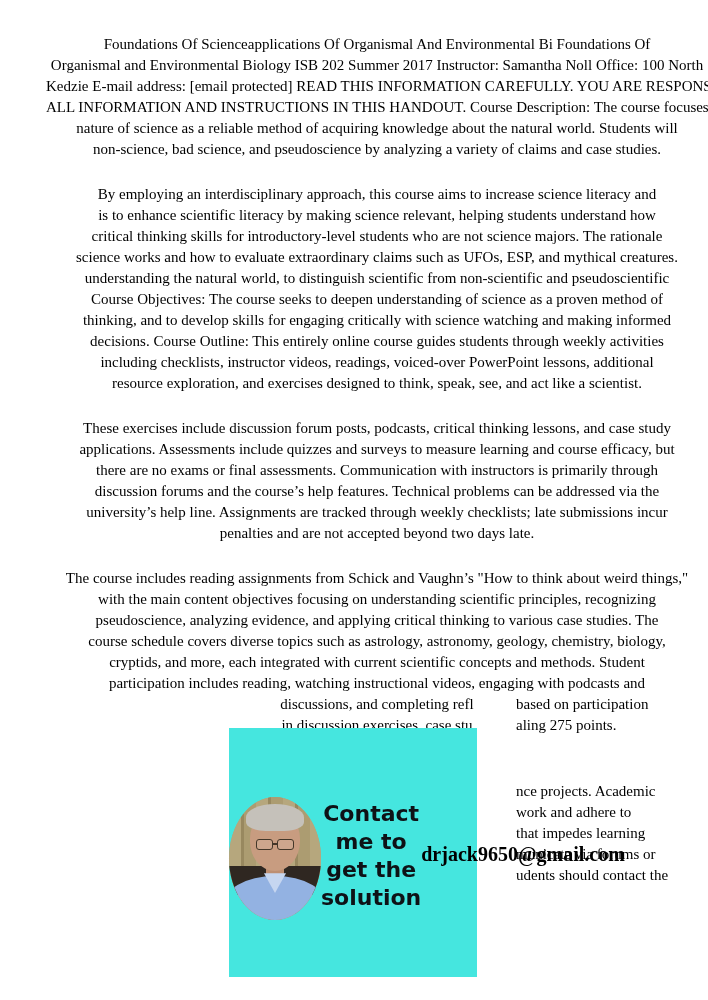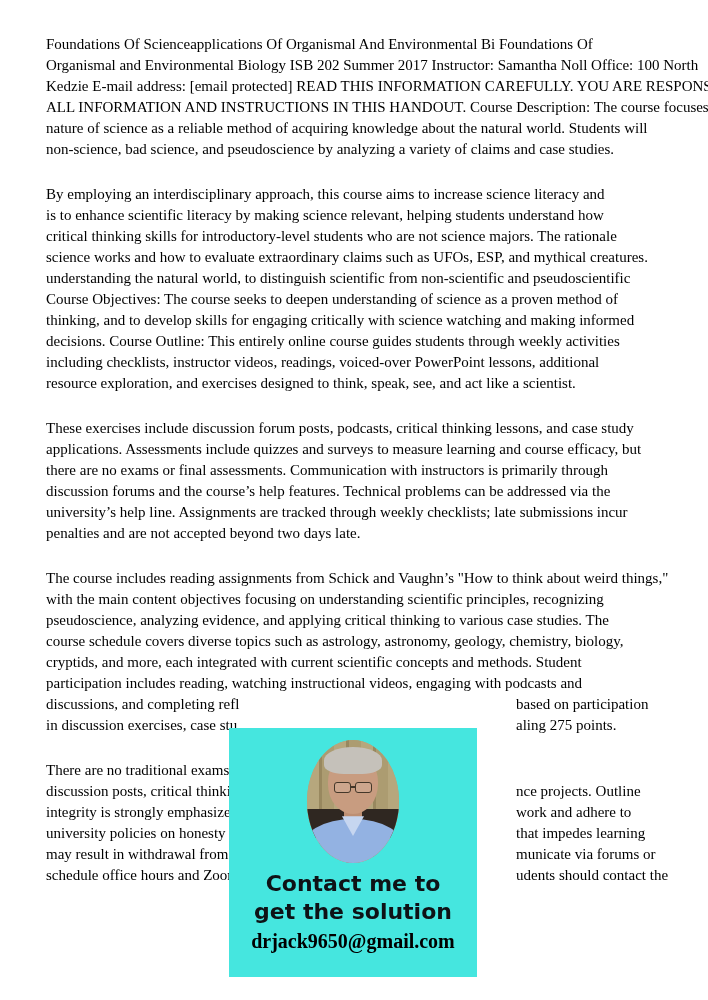--- a/index.html
+++ b/index.html
@@ -11,21 +11,21 @@
     overflow: hidden;
     font-family: "Liberation Serif", "DejaVu Serif", serif;
     color: #000000;
   }
   .doc {
     position: absolute;
     top: 34px;
     left: 46px;
     right: 0;
   }
-  .para { margin: 0 0 24px 0; }
+  .para { margin: 0 0 24px 0; text-align: center; }
   .line {
     position: relative;
     white-space: nowrap;
     height: 21px;
     line-height: 21px;
     font-size: 15px;
   }
   .right-frag {
     position: absolute;
     left: 432px; 
@@ -33,21 +33,21 @@
     margin-left: 38px;
   }
   
   .overlay {
     position: absolute;
     left: 229px;
     top: 728px;
     width: 248px;
     height: 249px;
     display: flex;
-    flex-direction: column;
+    flex-direction: row;
     align-items: center;
     z-index: 5;
   }
   .photo {
     flex: none;
     margin-top: 12px;
     width: 92px;
     height: 123px;
     border-radius: 50%;
     overflow: hidden;
@@ -132,21 +132,21 @@
         <div class="line">with the main content objectives focusing on understanding scientific principles, recognizing</div>
         <div class="line">pseudoscience, analyzing evidence, and applying critical thinking to various case studies. The</div>
         <div class="line">course schedule covers diverse topics such as astrology, astronomy, geology, chemistry, biology,</div>
         <div class="line">cryptids, and more, each integrated with current scientific concepts and methods. Student</div>
         <div class="line">participation includes reading, watching instructional videos, engaging with podcasts and</div>
         <div class="line"><span>discussions, and completing refl</span><span class="right-frag">based on participation</span></div>
         <div class="line"><span>in discussion exercises, case stu</span><span class="right-frag">aling 275 points.</span></div>
       </div>
       <div class="para">
         <div class="line"><span>There are no traditional exams o</span></div>
-        <div class="line"><span>discussion posts, critical thinkin</span><span class="right-frag">nce projects. Outline</span></div>
+        <div class="line"><span>discussion posts, critical thinkin</span><span class="right-frag">nce projects. Academic</span></div>
         <div class="line"><span>integrity is strongly emphasized</span><span class="right-frag">work and adhere to</span></div>
         <div class="line"><span>university policies on honesty a</span><span class="right-frag">that impedes learning</span></div>
         <div class="line"><span>may result in withdrawal from t</span><span class="right-frag">municate via forums or</span></div>
         <div class="line"><span>schedule office hours and Zoom</span><span class="right-frag">udents should contact the</span></div>
       </div>
     </div>
 
   <div class="overlay" style="background: rgb(69, 230, 223);">
     <div class="photo" title="elderly man with glasses and light blue shirt">
       <div class="wall"></div>

